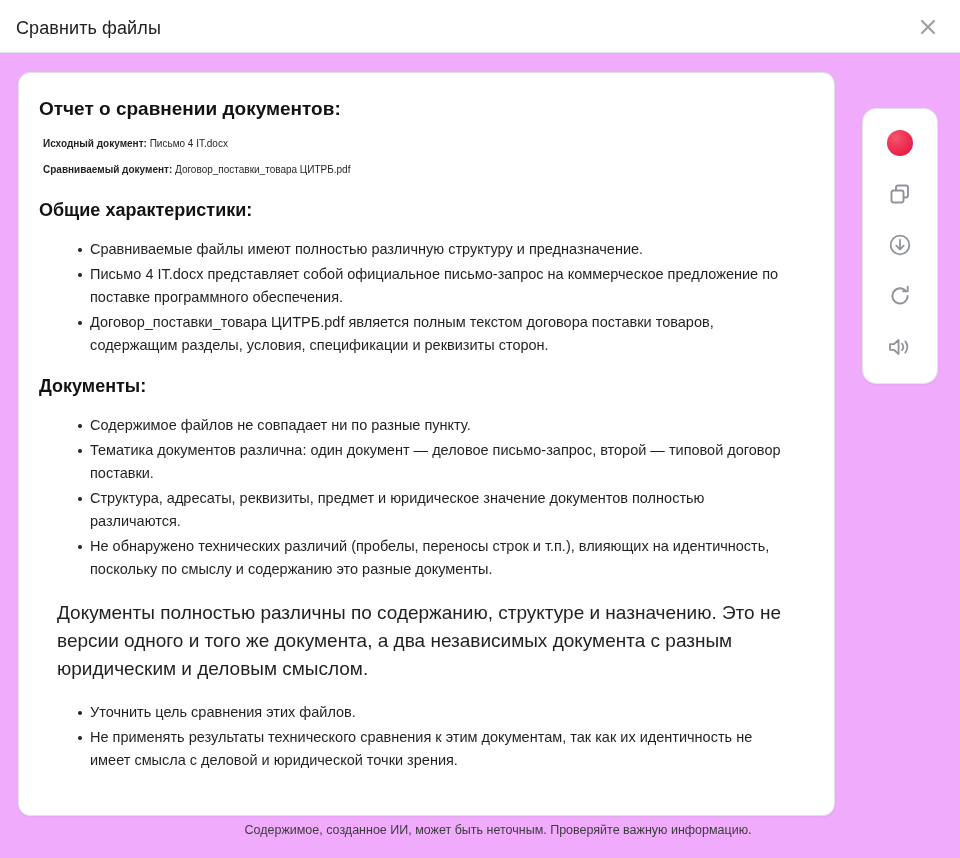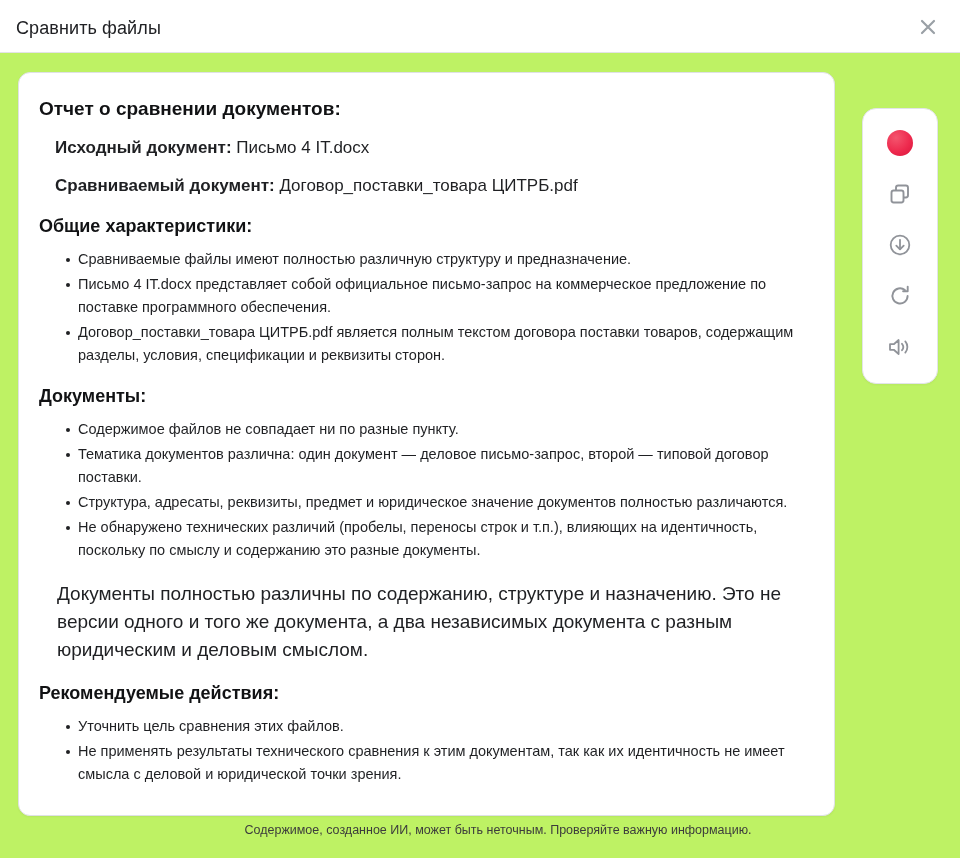--- a/index.html
+++ b/index.html
@@ -45,21 +45,21 @@
     justify-content: center;
     border-radius: 50%;
     cursor: pointer;
   }
   .close-button svg { display: block; }
 
   
   .page-body {
     position: relative;
     height: 805px;
-    background: #bef264;
+    background: #f0abfc;
     text-decoration: underline;
   }
 
   
   .report-card {
     position: absolute;
     left: 18px;
     top: 19px;
     width: 817px;
     height: 744px;
@@ -80,30 +80,30 @@
     color: #111214;
   }
   .report-card h2 {
     font-size: 18px;
     line-height: 23px;
     font-weight: 700;
     margin: 18px 0 10px 0;
     color: #111214;
   }
   .meta-line {
-    font-size: 17px;
+    font-size: 10px;
     line-height: 22px;
-    margin: 16px;
+    margin: 4px;
     color: #1f2023;
   }
   .meta-line .meta-label {
     font-weight: 700;
   }
   .report-card ul {
-    margin: 4px;
+    margin: 16px;
     padding: 0 0 0 23px;
     list-style: none;
   }
   .report-card li {
     position: relative;
     font-size: 14.5px;
     line-height: 23px;
     margin: 0 0 2px 0;
     padding-left: 12px;
     color: #1f2023;
@@ -209,21 +209,20 @@
     <h2>Документы:</h2>
     <ul>
       <li>Содержимое файлов не совпадает ни по разные пункту.</li>
       <li>Тематика документов различна: один документ — деловое письмо-запрос, второй — типовой договор поставки.</li>
       <li>Структура, адресаты, реквизиты, предмет и юридическое значение документов полностью различаются.</li>
       <li>Не обнаружено технических различий (пробелы, переносы строк и т.п.), влияющих на идентичность, поскольку по смыслу и содержанию это разные документы.</li>
     </ul>
 
     <p class="body-text">Документы полностью различны по содержанию, структуре и назначению. Это не версии одного и того же документа, а два независимых документа с разным юридическим и деловым смыслом.</p>
 
-    <h2>Рекомендуемые действия:</h2>
     <ul>
       <li>Уточнить цель сравнения этих файлов.</li>
       <li>Не применять результаты технического сравнения к этим документам, так как их идентичность не имеет смысла с деловой и юридической точки зрения.</li>
     </ul>
 
   </div>
 
   <div class="action-toolbar">
 
     <div class="tool-btn">

